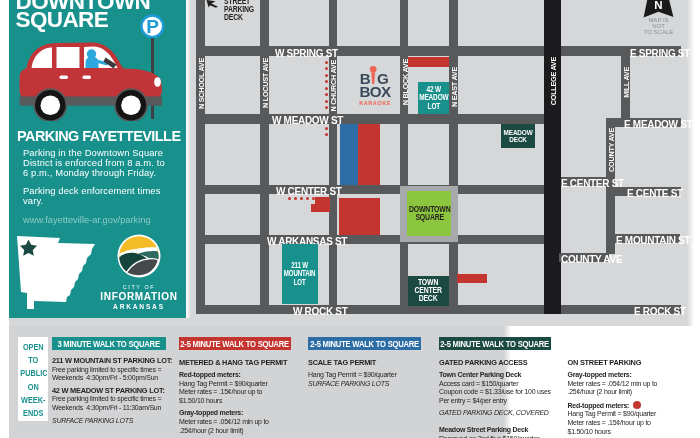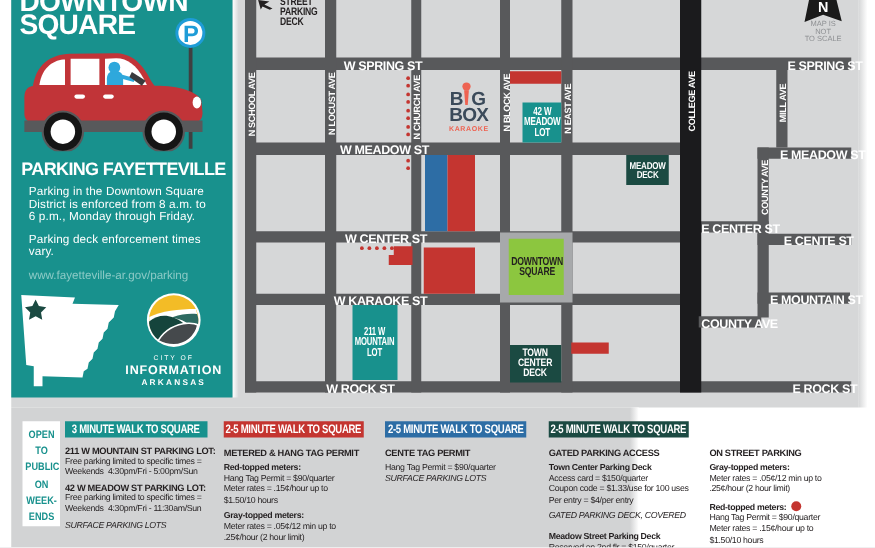--- a/index.html
+++ b/index.html
@@ -78,25 +78,25 @@
 <div class="hlab" style="left:272px;top:115px;">W MEADOW ST</div>
 
 <div class="hlab" style="left:624px;top:118.5px;">E MEADOW ST</div>
 
 <div class="hlab" style="left:276px;top:185.5px;">W CENTER ST</div>
 
 <div class="hlab" style="left:561px;top:177.5px;">E CENTER ST</div>
 
 <div class="hlab" style="left:627px;top:187.5px;">E CENTE ST</div>
 
-<div class="hlab" style="left:267px;top:236px;">W KARAOKE ST</div>
+<div class="hlab" style="left:267px;top:236px;">W ARKANSAS ST</div>
 
 <div class="hlab" style="left:616px;top:234.5px;">E MOUNTAIN ST</div>
 
-<div class="hlab" style="left:261px;top:305.5px;">W ROCK ST</div>
+<div class="hlab" style="left:293px;top:305.5px;">W ROCK ST</div>
 
 <div class="hlab" style="left:634px;top:305.5px;">E ROCK ST</div>
 
 <div class="street" style="left:559px;top:252.5px;width:50px;height:9px;"></div>
 <div class="hlab" style="left:561px;top:253.5px;">COUNTY AVE</div>
 
 <div class="vlab" style="left:196.5px;top:58px;">N SCHOOL AVE</div>
 
 <div class="vlab" style="left:260.5px;top:58px;">N LOCUST AVE</div>
 
@@ -305,21 +305,21 @@
 <div class="gap"></div>
 <div class="b">Gray-topped meters:</div>
 <div>Meter rates = .05¢/12 min up to<br>.25¢/hour (2 hour limit)</div>
 </div>
 
 <div class="leghead" style="left:308px;top:336.5px;width:113px;background:#2d6da5;">
       <span>2-5 MINUTE WALK TO SQUARE</span>
     </div>
 
 <div class="legbody" style="left:308px;top:358.5px;width:115px;">
-<div class="b" style="font-size:7.4px;">CENTE TAG PERMIT</div>
+<div class="b" style="font-size:7.4px;">SCALE TAG PERMIT</div>
 <div class="gap"></div>
 <div>Hang Tag Permit = $90/quarter</div>
 <div class="it">SURFACE PARKING LOTS</div>
 </div>
 
 <div class="leghead" style="left:439px;top:336.5px;width:112px;background:#1b4a42;">
       <span>2-5 MINUTE WALK TO SQUARE</span>
     </div>
 
 <div class="legbody" style="left:439px;top:358.5px;width:115px;">

